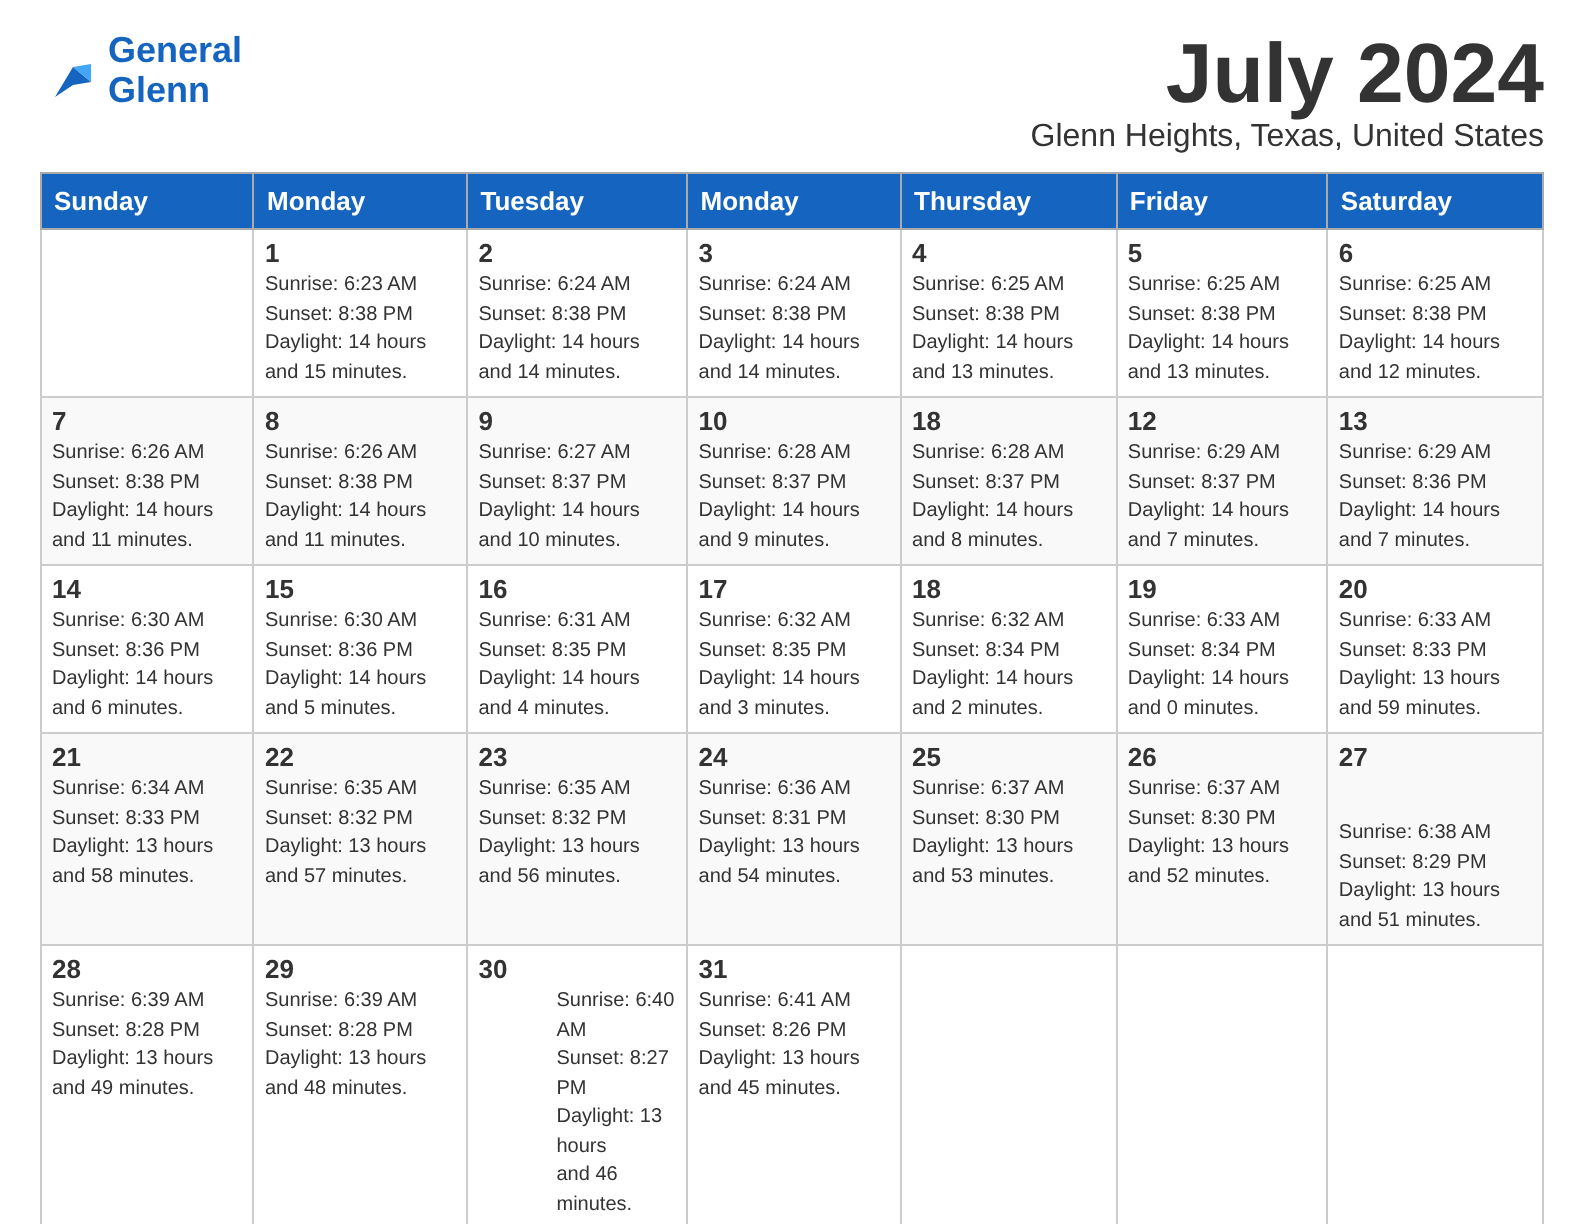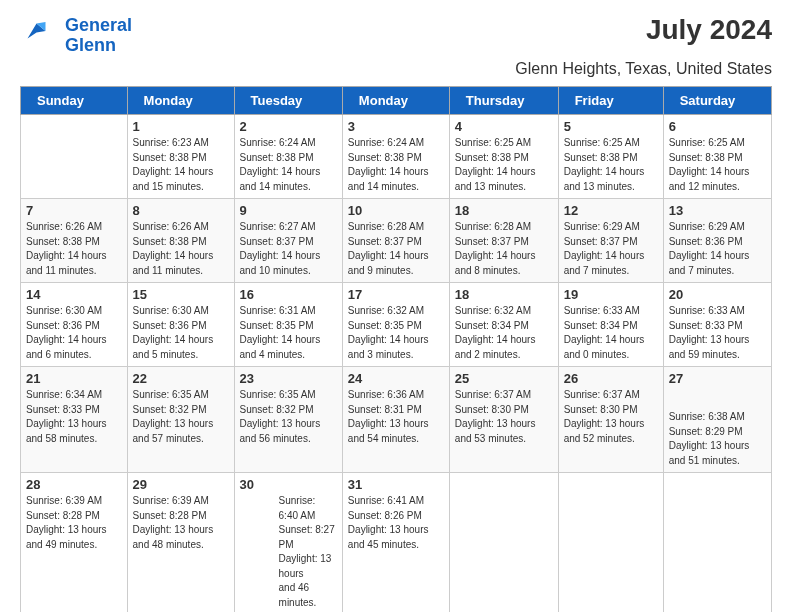--- a/index.html
+++ b/index.html
@@ -11,60 +11,60 @@
       padding: 16px 20px;
     }
     .header {
       display: flex;
       justify-content: space-between;
       align-items: flex-start;
       margin-bottom: 8px;
     }
     .logo {
       display: flex;
-      align-items: flex-start;
-      gap: 15px;
+      align-items: flex-end;
+      gap: 4px;
     }
     .logo-text {
       font-size: 18px;
       font-weight: bold;
       color: #333;
       line-height: 1.1;
     }
     .logo-text span {
       color: #1565c0;
     }
     .logo-bird {
       width: 30px;
       height: 30px;
     }
     .title-block {
       text-align: right;
     }
     .month-title {
-      font-size: 28px;
+      font-size: 42px;
       font-weight: bold;
       color: #333;
       line-height: 1;
     }
     .location {
       font-size: 16px;
       color: #333;
-      margin-top: 16px;
+      margin-top: 2px;
     }
     table {
       width: 100%;
       border-collapse: collapse;
       font-size: 11px;
     }
     thead th {
       background-color: #1565c0;
       color: #fff;
       text-align: left;
-      padding: 6px 16px;
+      padding: 6px 6px;
       font-size: 13px;
       font-weight: bold;
       border: 1px solid #aaa;
     }
     tbody td {
       border: 1px solid #ccc;
       vertical-align: top;
       padding: 4px 5px;
       width: 113px;
       min-height: 80px;

